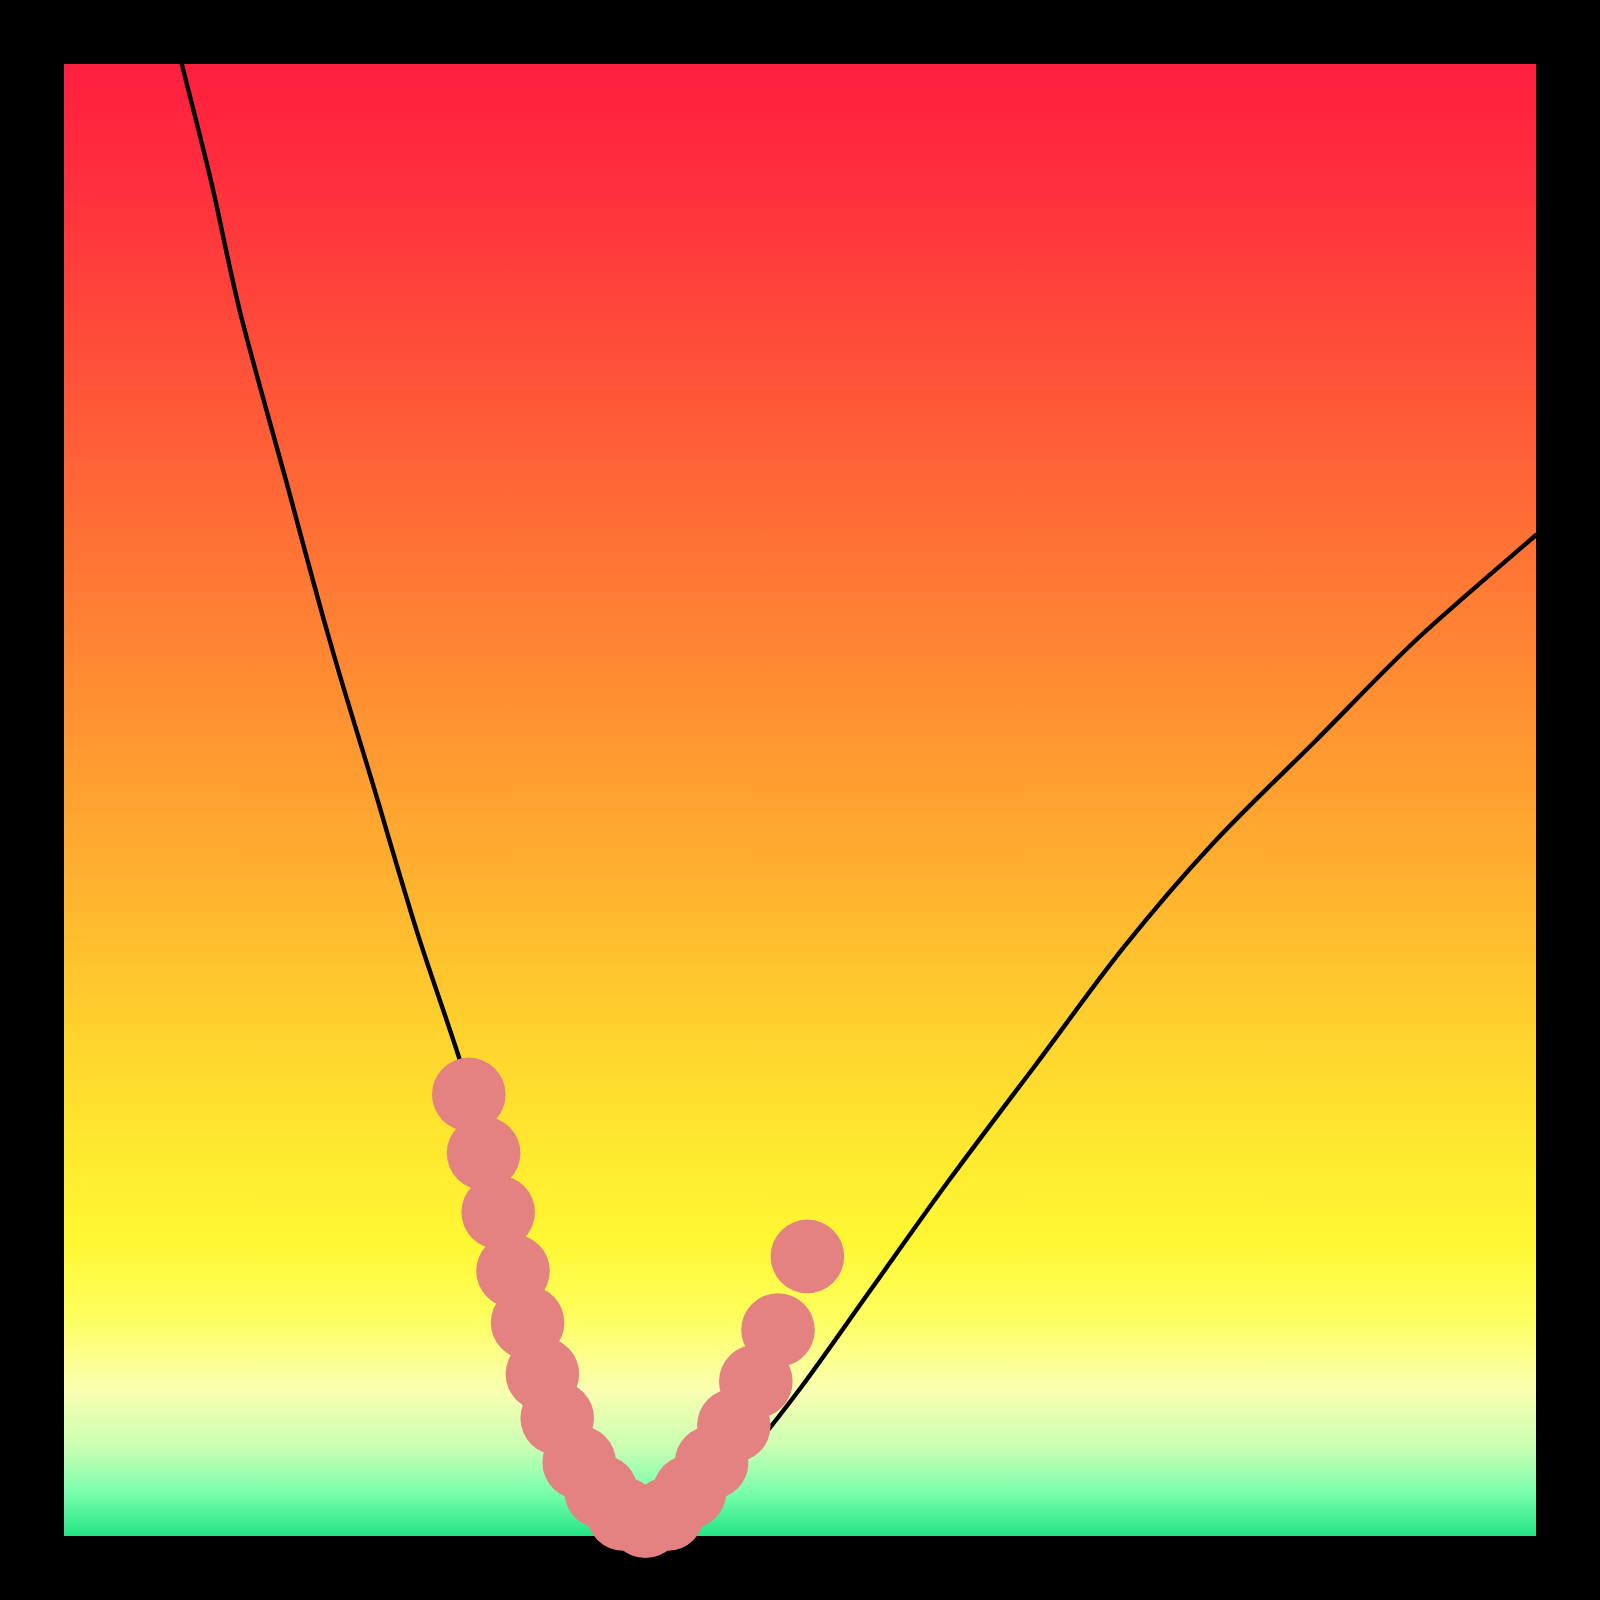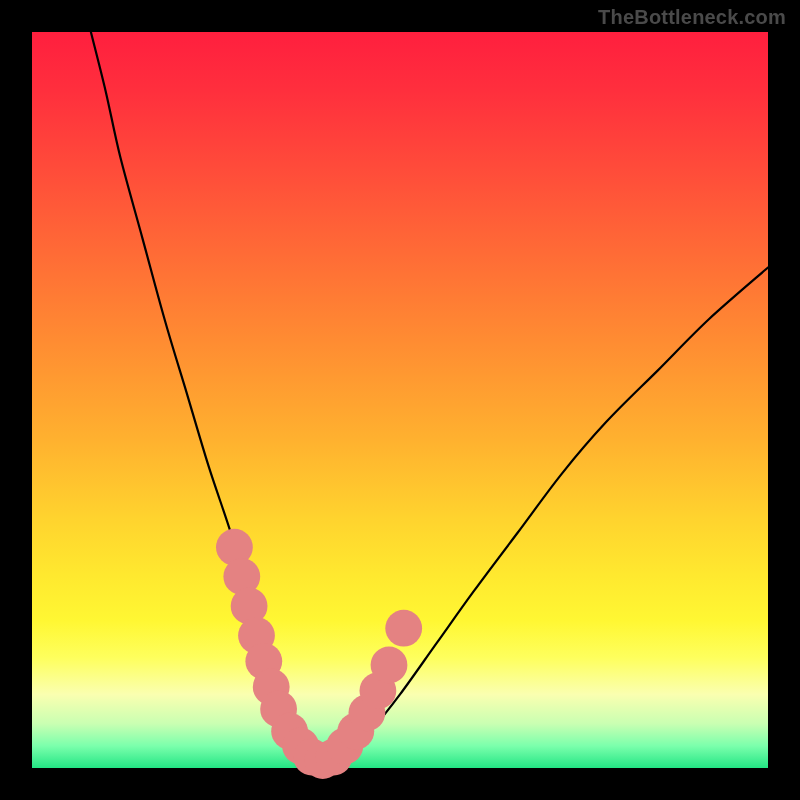--- a/index.html
+++ b/index.html
@@ -59,21 +59,20 @@
     width: 736px;
     height: 736px;
     overflow: visible;
   }
 </style>
 </head>
 <body>
 
 <div class="frame">
 
-  <div class="watermark">TheBottleneck.com</div>
 
   <div class="plot-area">
     <svg class="curve-layer" viewBox="0 0 736 736" preserveAspectRatio="none">
       <path id="curve-path" fill="none" stroke-width="2.2" stroke-linecap="round" stroke-linejoin="round" d="M 58.9 0.0 C 61.3 9.8, 68.7 38.0, 73.6 58.9 C 78.5 79.7, 82.2 100.6, 88.3 125.1 C 94.5 149.7, 103.0 179.1, 110.4 206.1 C 117.8 233.1, 125.1 261.3, 132.5 287.0 C 139.8 312.8, 147.2 336.1, 154.6 360.6 C 161.9 385.2, 169.3 410.9, 176.6 434.2 C 184.0 457.5, 192.6 480.9, 198.7 500.5 C 204.9 520.1, 208.5 534.8, 213.4 552.0 C 218.3 569.2, 223.3 587.6, 228.2 603.5 C 233.1 619.5, 238.0 634.2, 242.9 647.7 C 247.8 661.2, 252.7 673.4, 257.6 684.5 C 262.5 695.5, 267.4 706.6, 272.3 713.9 C 277.2 721.3, 282.1 726.2, 287.0 728.6 C 291.9 731.1, 296.9 729.9, 301.8 728.6 C 306.7 727.4, 310.3 726.2, 316.5 721.3 C 322.6 716.4, 330.0 709.0, 338.6 699.2 C 347.1 689.4, 357.0 677.1, 368.0 662.4 C 379.0 647.7, 392.5 628.1, 404.8 610.9 C 417.1 593.7, 428.1 577.8, 441.6 559.4 C 455.1 541.0, 471.0 520.1, 485.8 500.5 C 500.5 480.9, 515.2 460.0, 529.9 441.6 C 544.6 423.2, 558.1 407.3, 574.1 390.1 C 590.0 372.9, 608.4 355.7, 625.6 338.6 C 642.8 321.4, 658.7 304.2, 677.1 287.0 C 695.5 269.9, 726.2 244.1, 736.0 235.5" stroke="#000000"></path>
       <g id="dots-group">
           <circle cx="202.4" cy="515.2" r="18.4" fill="#e48282"></circle>
           <circle cx="209.8" cy="544.6" r="18.4" fill="#e48282"></circle>
           <circle cx="217.1" cy="574.1" r="18.4" fill="#e48282"></circle>
           <circle cx="224.5" cy="603.5" r="18.4" fill="#e48282"></circle>
           <circle cx="231.8" cy="629.3" r="18.4" fill="#e48282"></circle>

